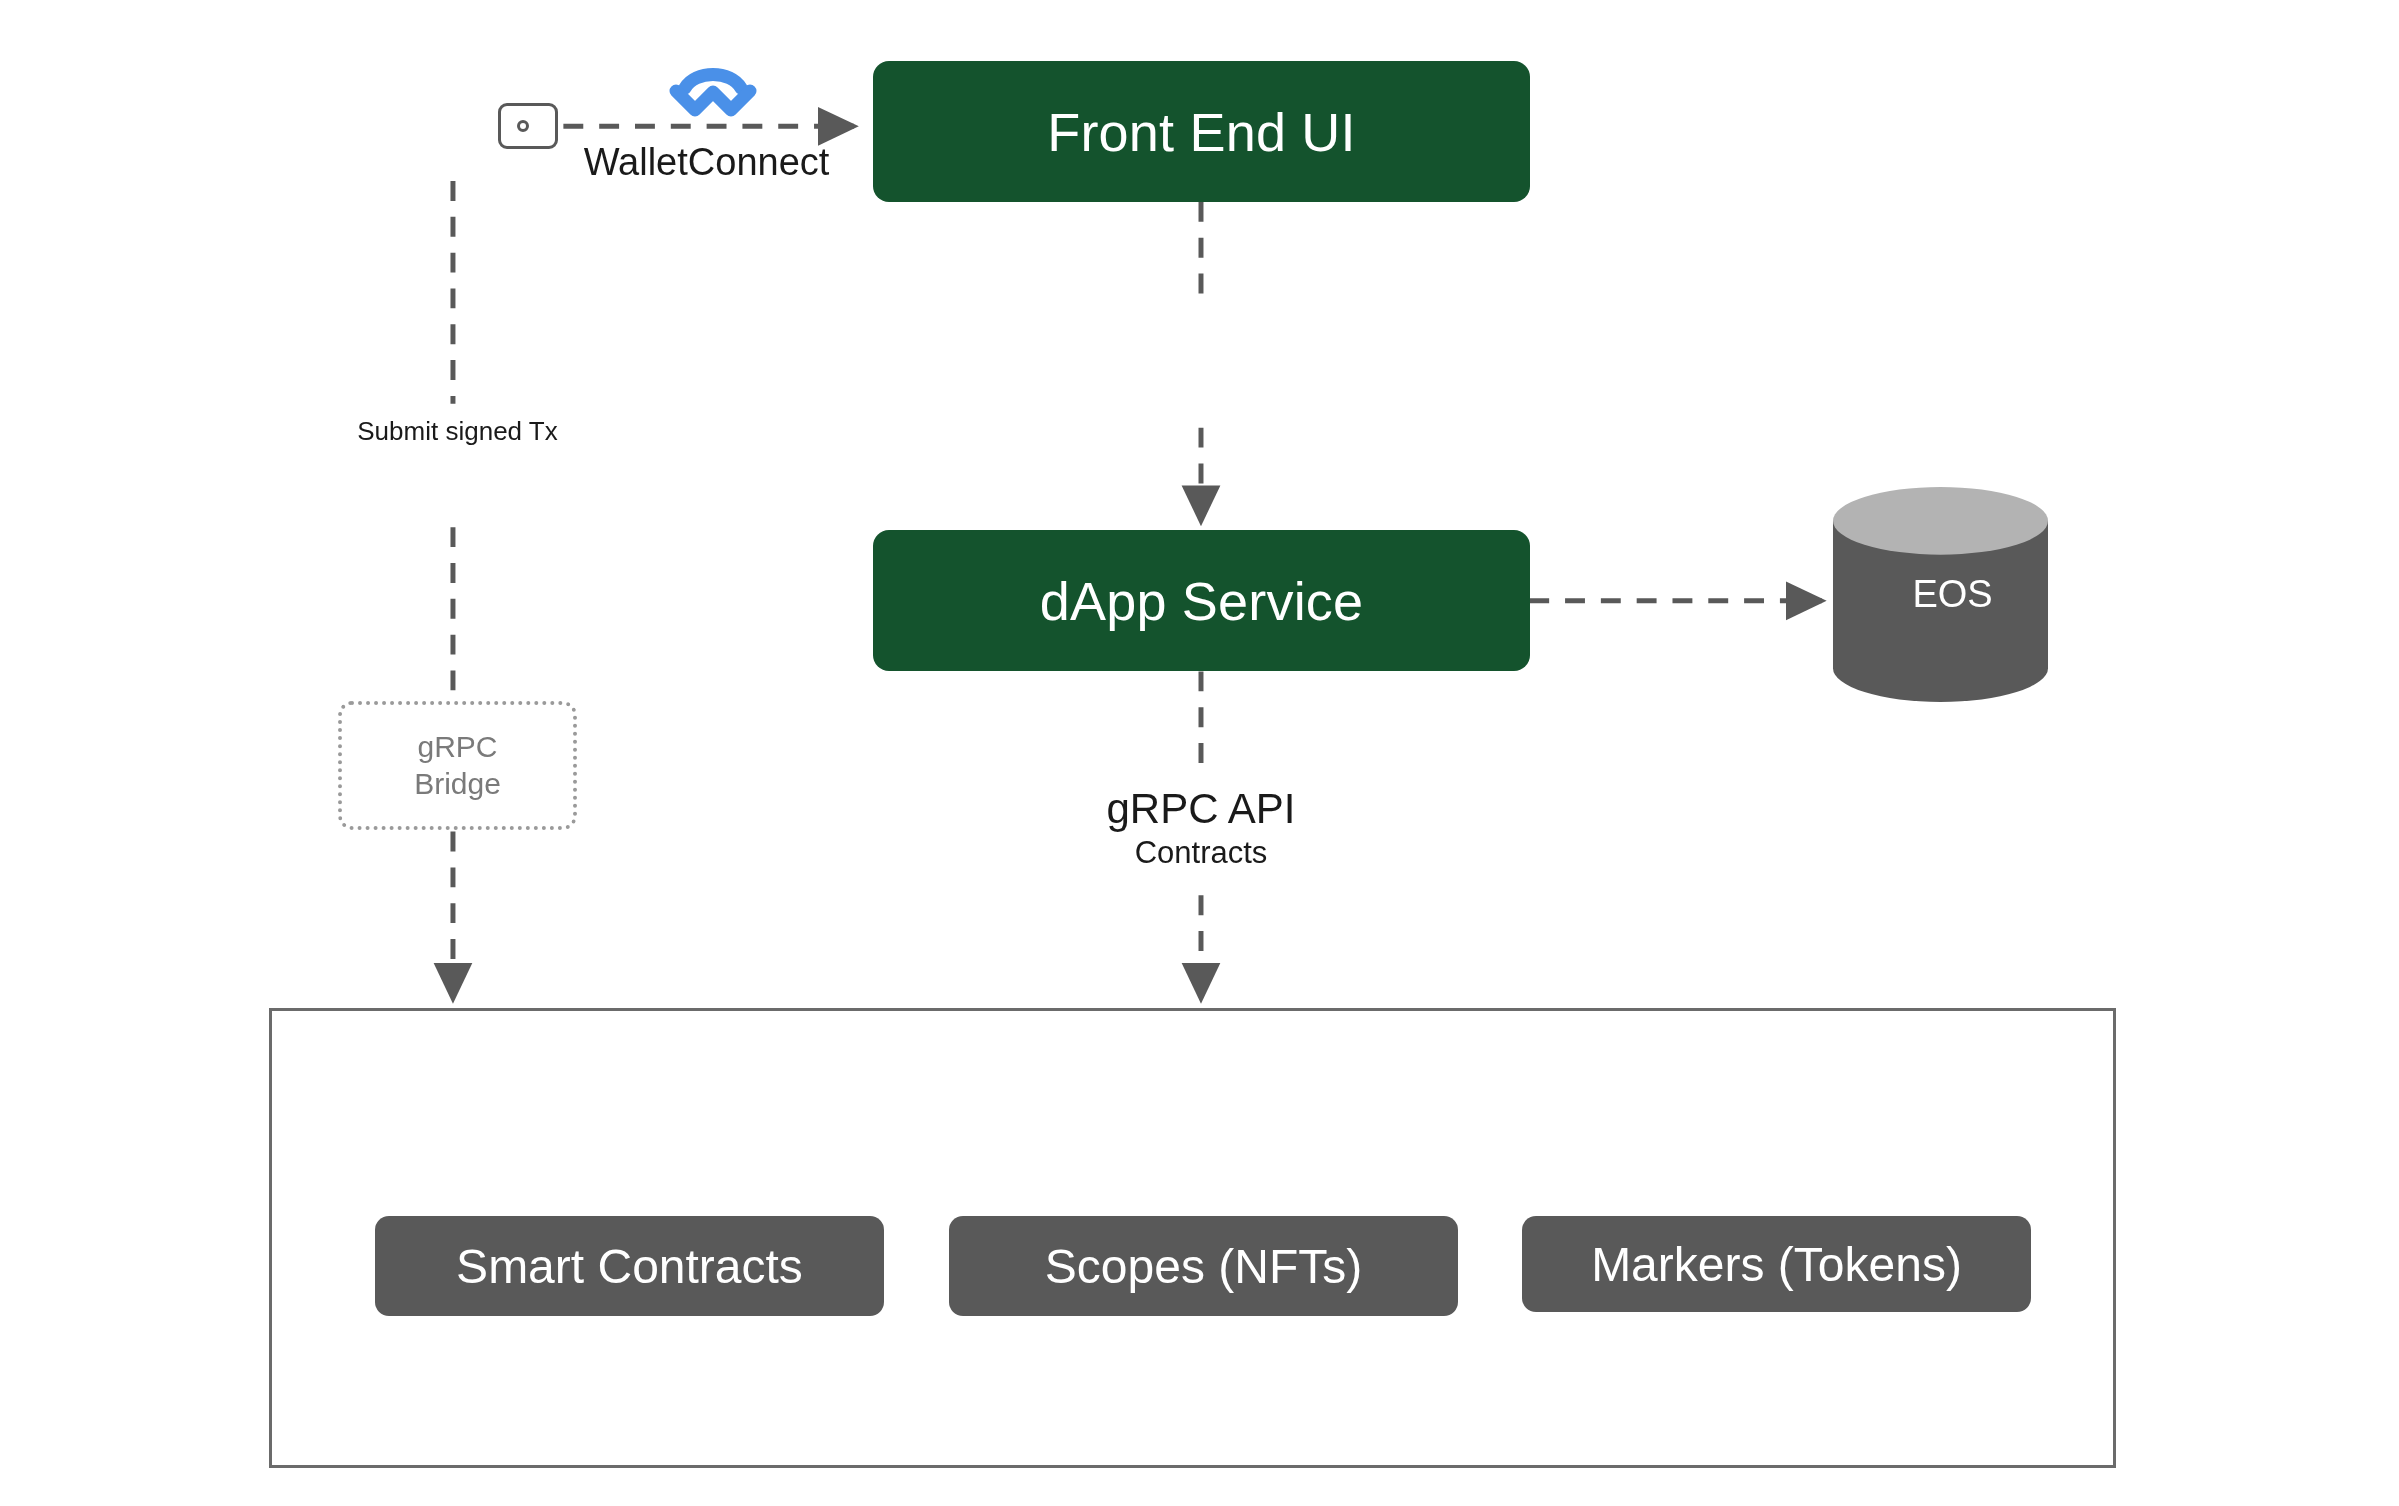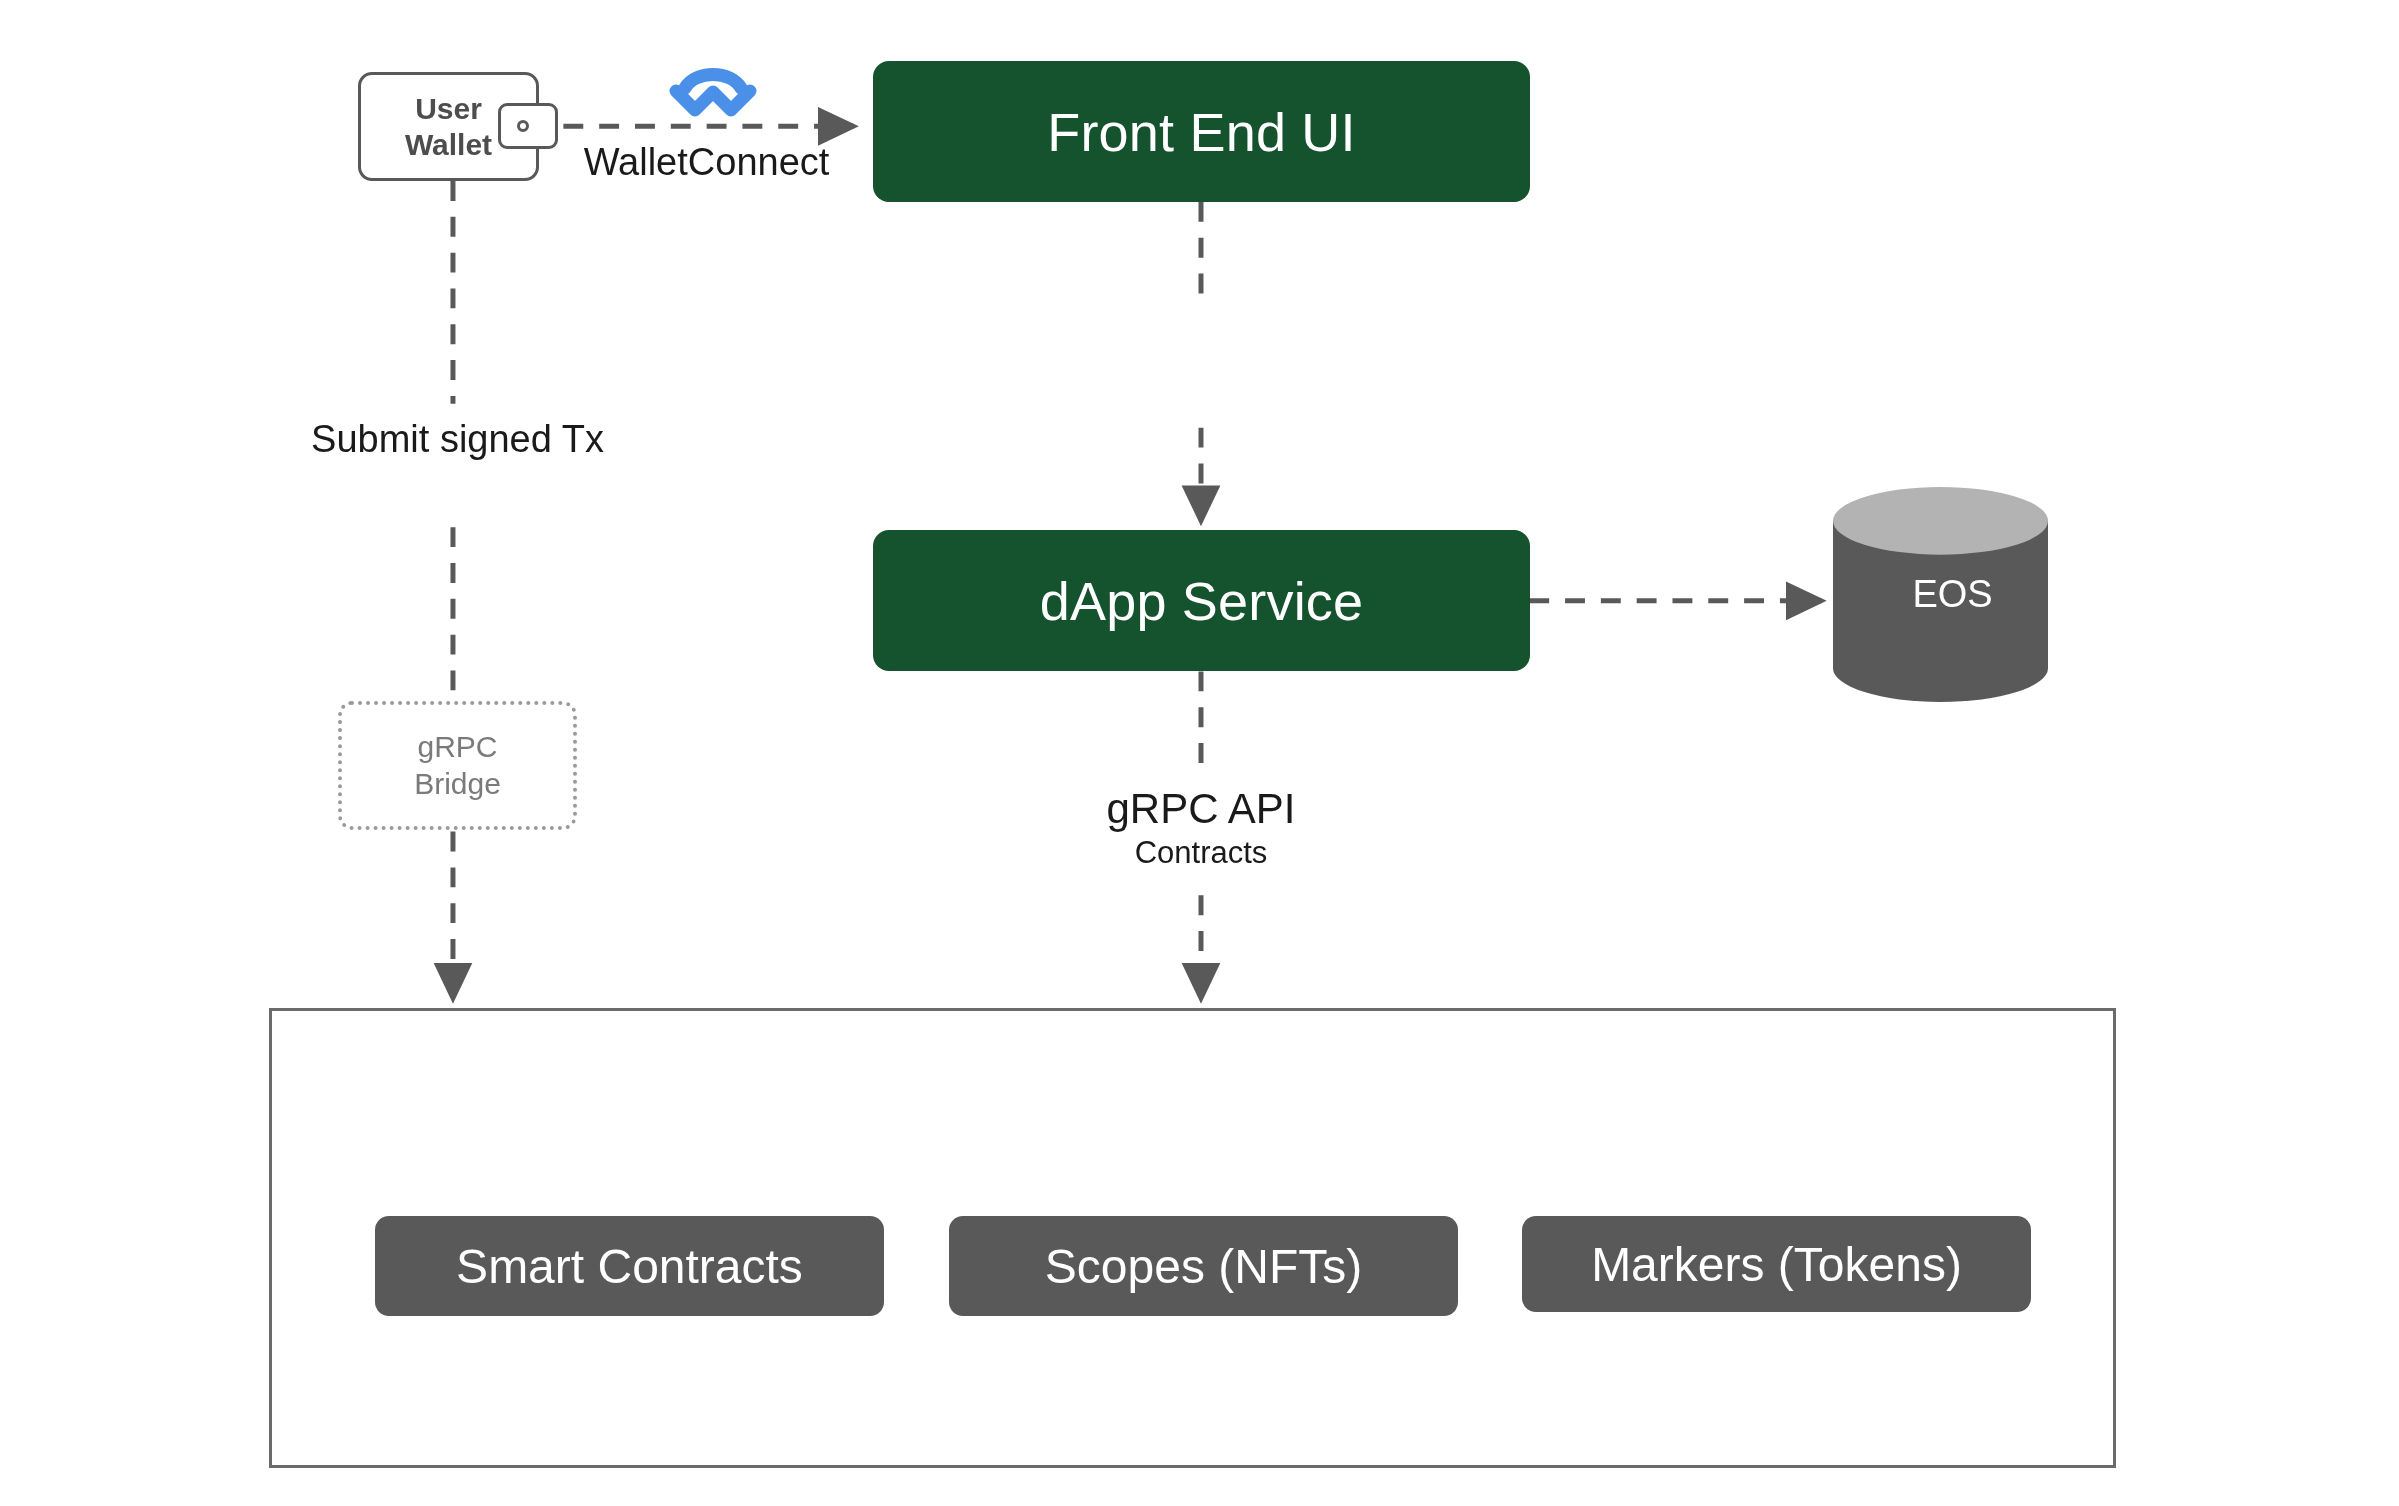--- a/index.html
+++ b/index.html
@@ -132,21 +132,21 @@
   .edge-label .secondary { font-size: 31px; display: block; }
 
   #label-walletconnect {
     left: 557px; top: 139px; width: 299px;
     font-size: 38px;
   }
   #label-rest { left: 1002px; top: 313px; width: 398px; }
   #label-grpc { left: 1002px; top: 783px; width: 398px; }
   #label-submit {
     left: 308px; top: 416px; width: 299px;
-    font-size: 38px;
+    font-size: 26px;
     text-align: center;
   }
 
   
   #walletconnect-icon {
     position: absolute;
     left: 669px; top: 62px; width: 88px; height: 58px;
   }
 
   
@@ -221,26 +221,20 @@
       <line x1="1207" y1="900" x2="1207" y2="1004" stroke="#595959" stroke-width="5" stroke-dasharray="20 16" marker-end="url(#arrowhead)"></line>
     </g>
 
     <g>
       <line x1="455" y1="182" x2="455" y2="406" stroke="#595959" stroke-width="5" stroke-dasharray="20 16"></line>
       <line x1="455" y1="530" x2="455" y2="703" stroke="#595959" stroke-width="5" stroke-dasharray="20 16"></line>
       <line x1="455" y1="836" x2="455" y2="1004" stroke="#595959" stroke-width="5" stroke-dasharray="20 16" marker-end="url(#arrowhead)"></line>
     </g>
   </svg>
 
-  <div id="user-wallet">
-    <div>
-      <div>User</div>
-      <div>Wallet</div>
-    </div>
-  </div>
   <div id="wallet-flap"></div>
 
   <svg id="walletconnect-icon" viewBox="0 0 88 58" xmlns="http://www.w3.org/2000/svg">
     <path d="M 16 26 C 26 8, 62 8, 72 26" fill="none" stroke="#4a90e8" stroke-width="13" stroke-linecap="round"></path>
     <path d="M 7 29 L 26 48 L 44 30 L 62 48 L 81 29" fill="none" stroke="#4a90e8" stroke-width="13" stroke-linecap="round" stroke-linejoin="round"></path>
   </svg>
 
   <div class="edge-label" id="label-walletconnect">WalletConnect</div>
 
   <div class="edge-label" id="label-submit">

